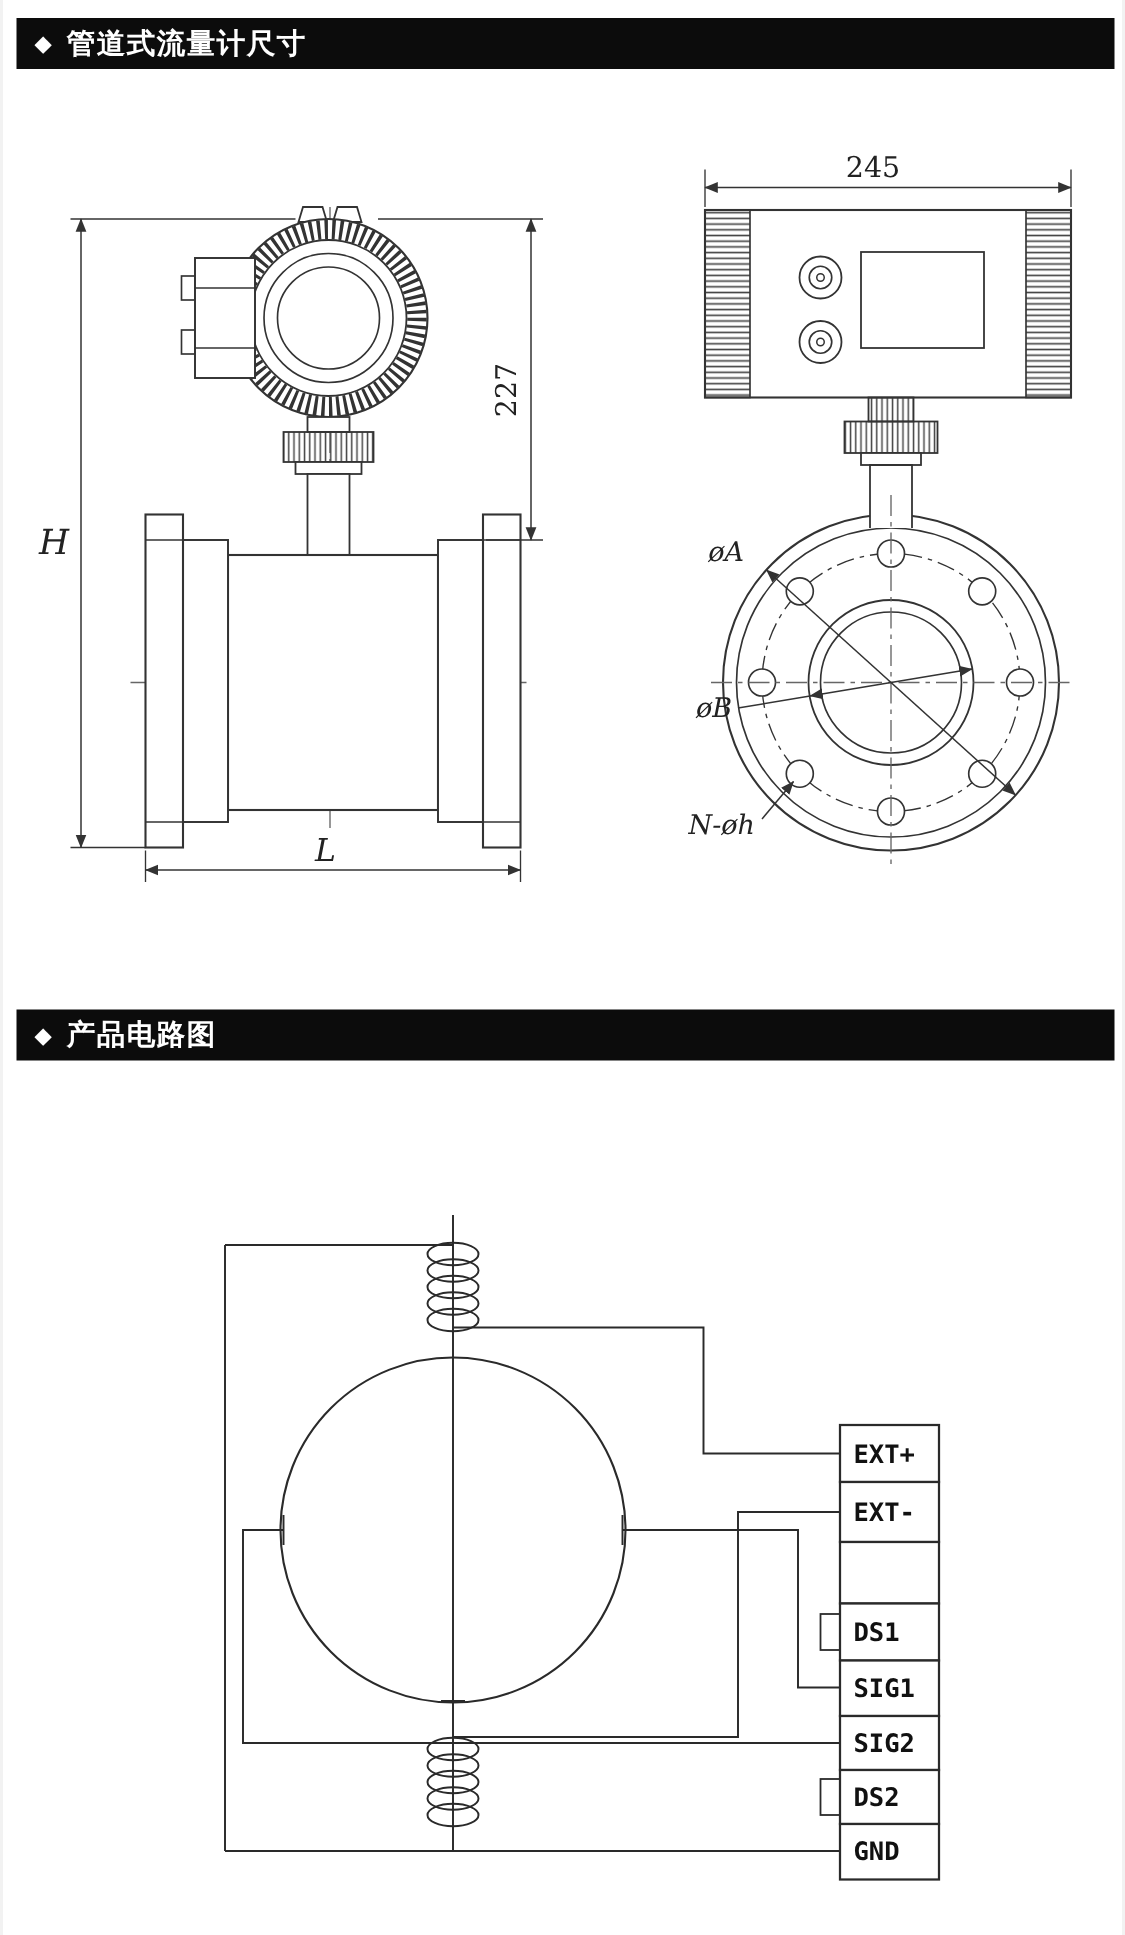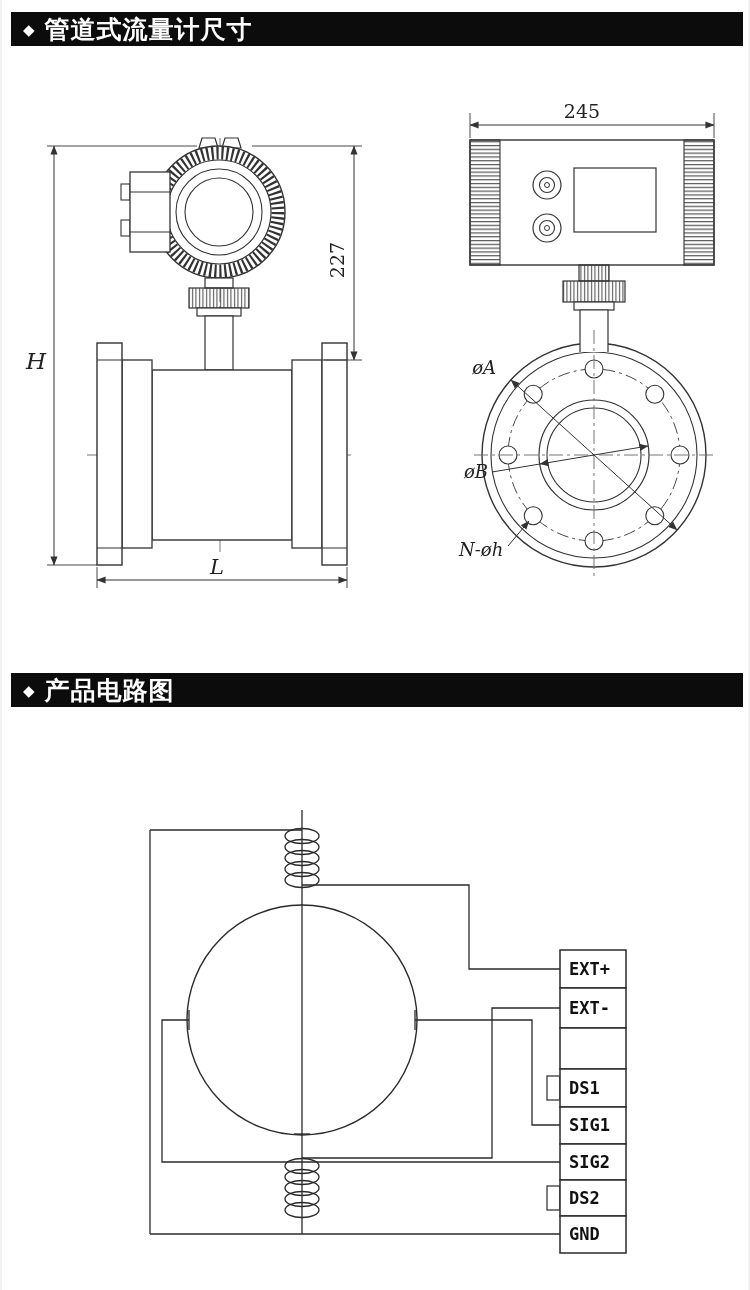--- a/index.html
+++ b/index.html
@@ -6,21 +6,21 @@
   #page{
     position:relative;width:750px;height:1290px;background:#ffffff;
     font-family:"Liberation Sans",sans-serif;overflow:hidden;
     border-left:2px solid #f2f2f2;border-right:2px solid #f2f2f2;box-sizing:border-box;
   }
   .section-bar{
     position:absolute;left:9px;width:732px;height:34px;background:#0c0c0c;color:#fff;
     display:flex;align-items:center;gap:10px;padding-left:12px;box-sizing:border-box;
   }
   .section-bar .diamond{font-size:15px;line-height:1;}
-  .section-bar .bar-title{font-size:25px;font-weight:bold;letter-spacing:1px;}
+  .section-bar .bar-title{font-size:19px;font-weight:bold;letter-spacing:1px;}
   svg{position:absolute;left:0;}
   svg text{fill:#222;}
   .dimtxt{font-family:"DejaVu Serif",serif;}
   .termtxt{font-family:"DejaVu Sans Mono",monospace;font-weight:bold;font-size:17px;fill:#111;}
 </style>
 </head>
 <body>
 
 <div id="page">
 

